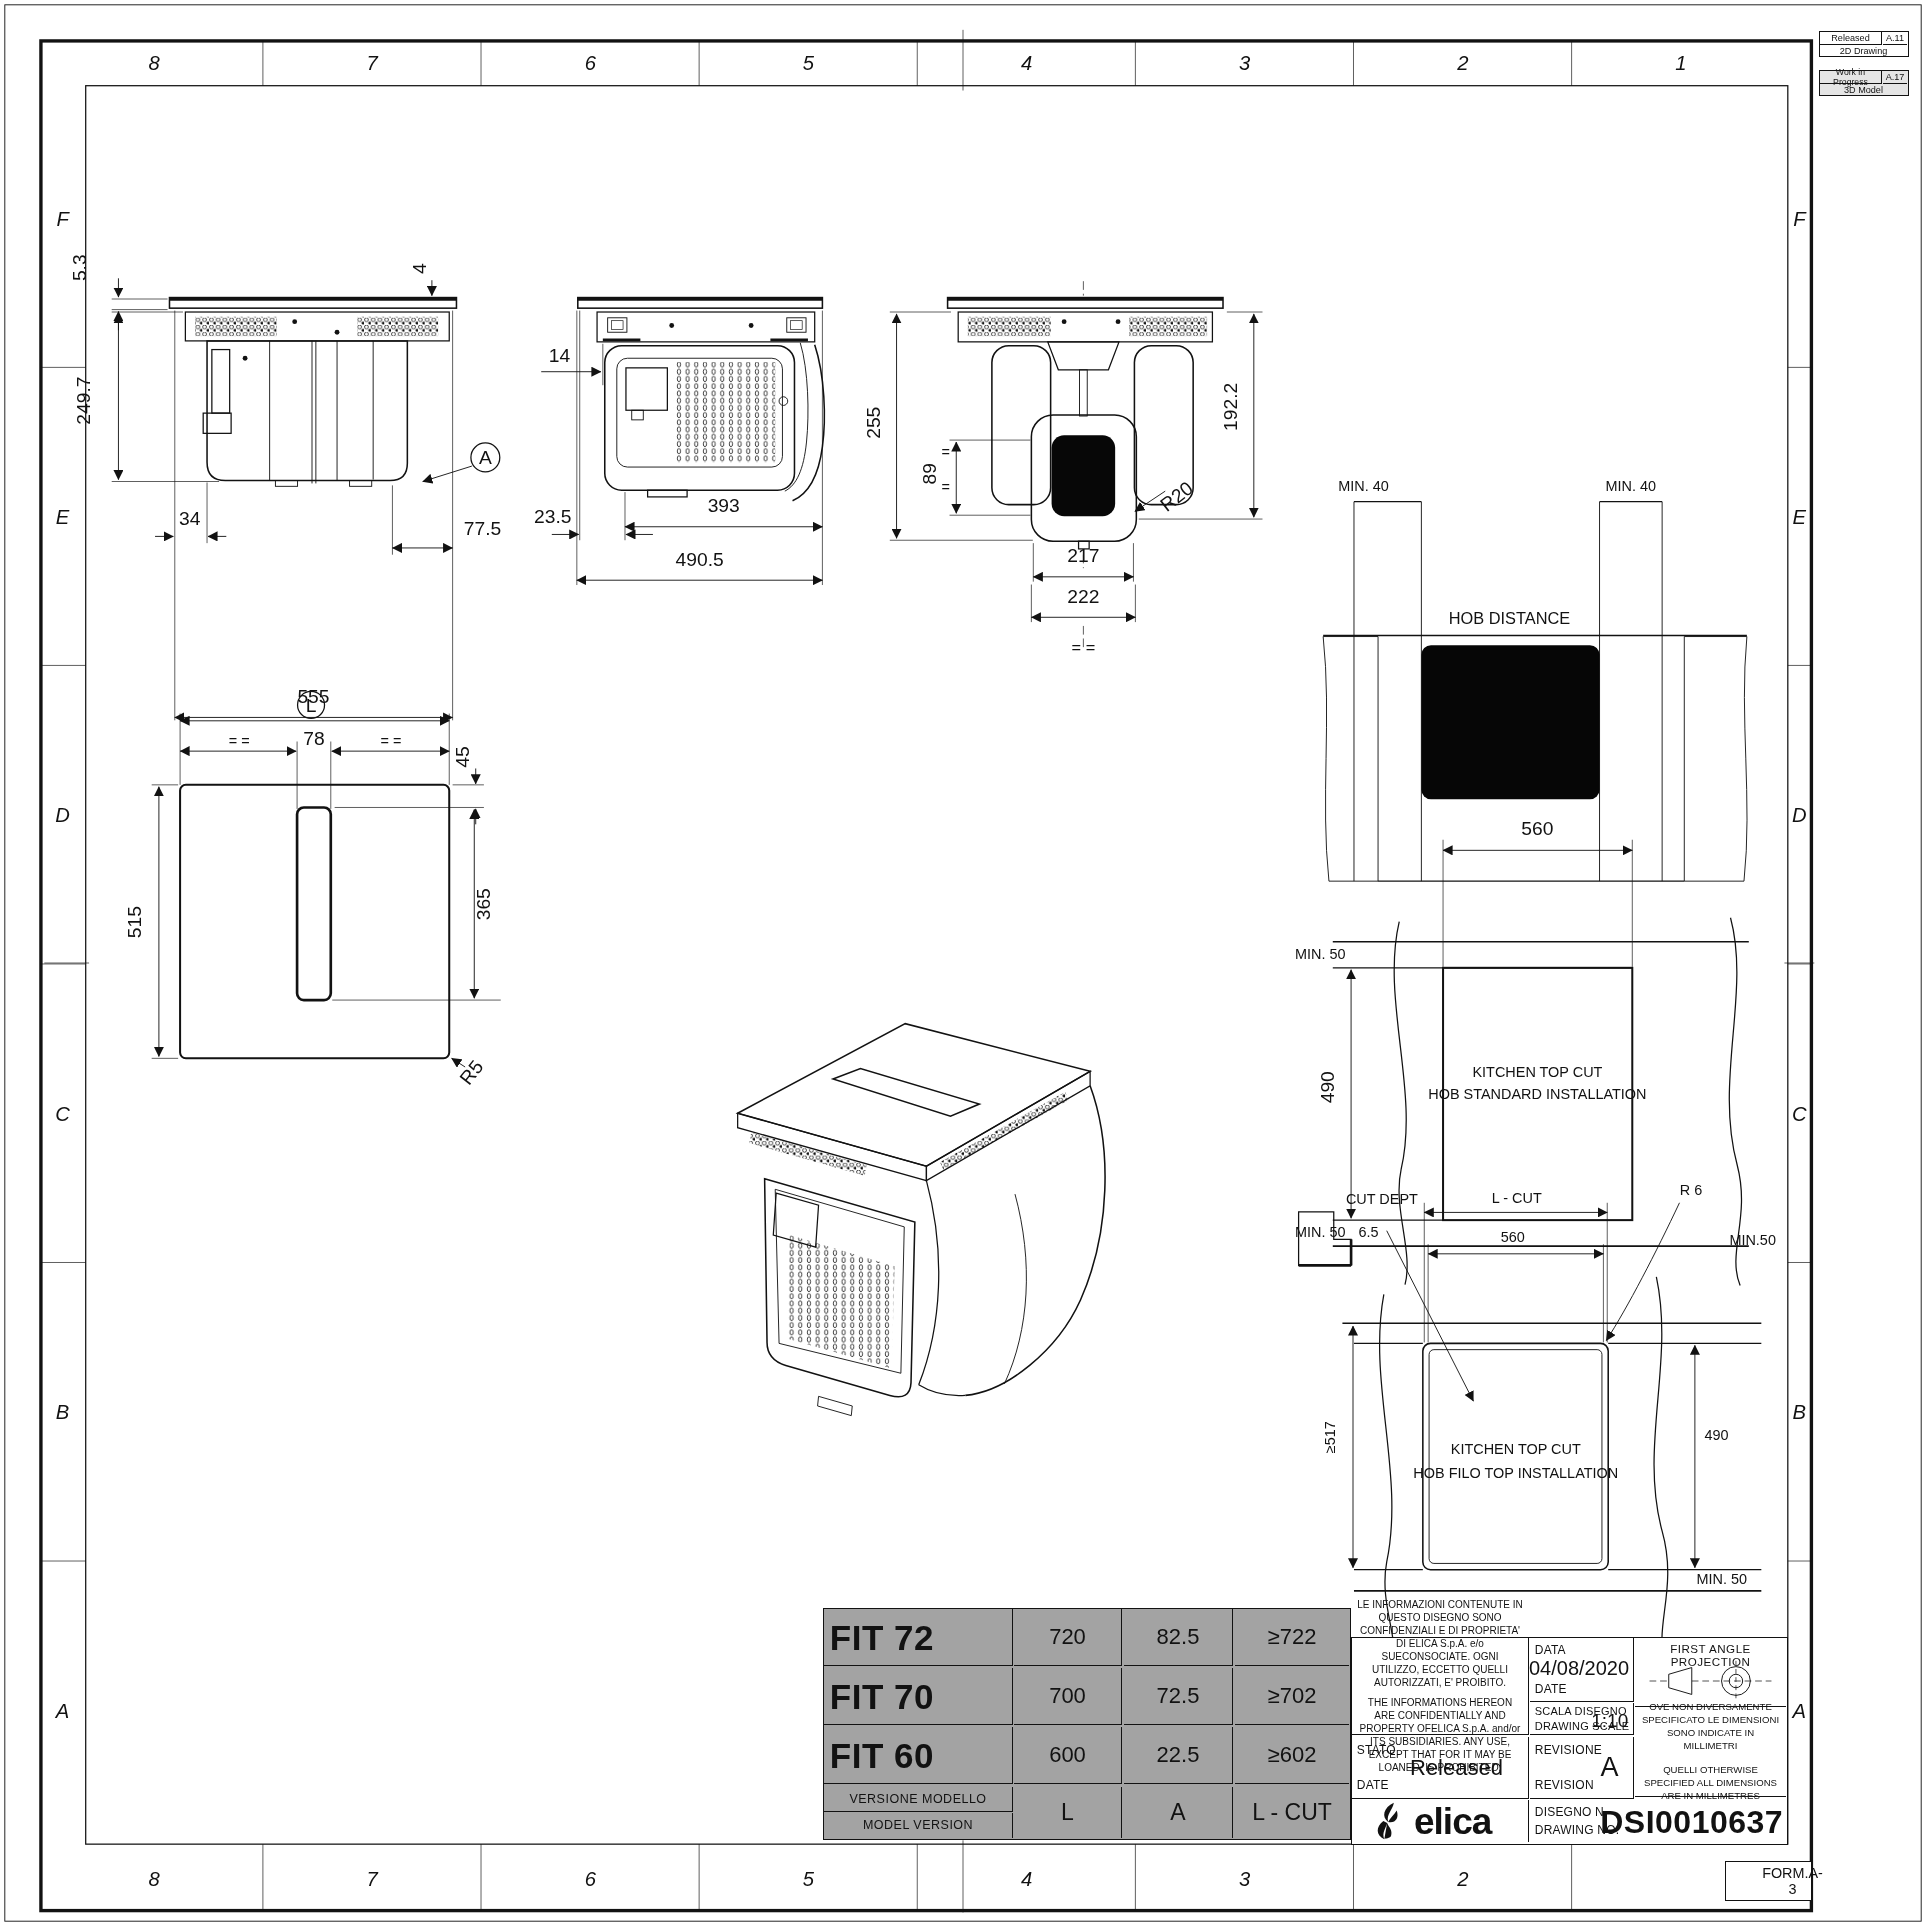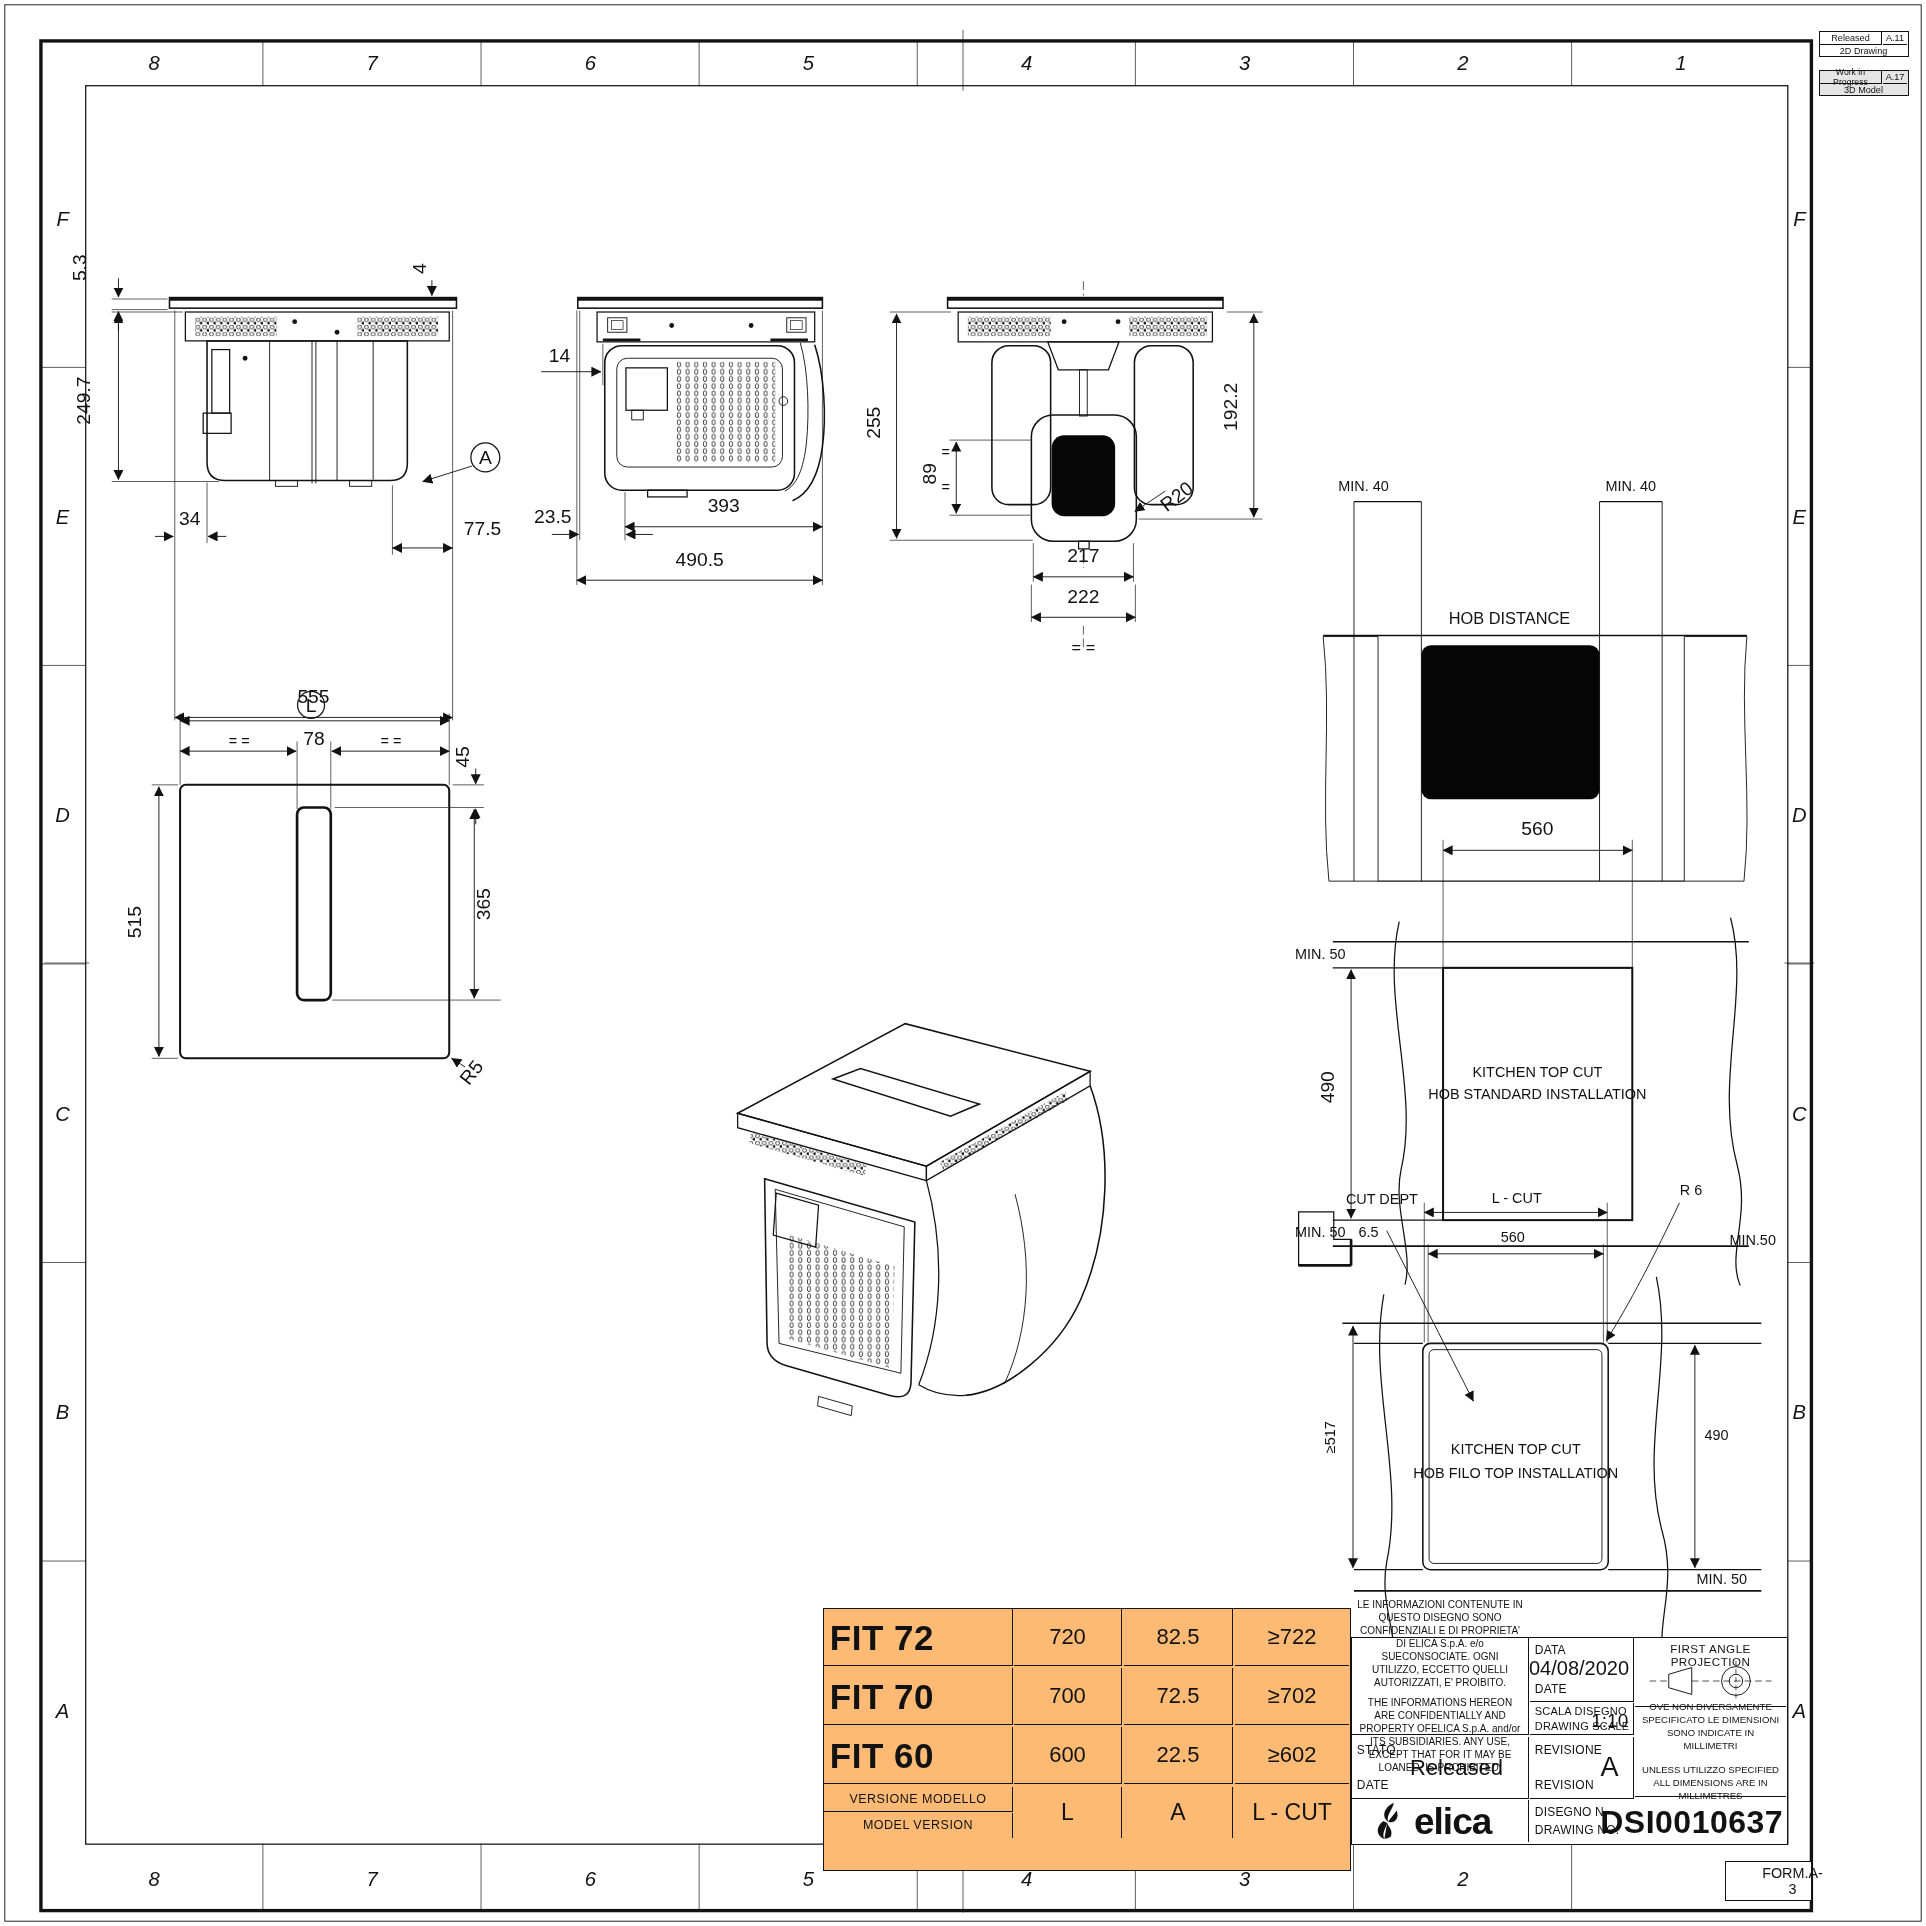--- a/index.html
+++ b/index.html
@@ -375,21 +375,21 @@
   <div class="cell ctr" style="left:63px;top:0;width:24px;height:12.5px;border-bottom:1px solid #121212;font-size:9.1px;">A.11</div>
   <div class="cell ctr" style="left:0;top:13.5px;width:87px;height:10.6px;font-size:9.1px;">2D Drawing</div>
 </div>
 <div class="ov tb" style="left:1819px;top:70px;width:90px;height:26px;background:#e5e5e5;border-width:1px;">
   <div class="cell ctr" style="left:0;top:0;width:62px;height:12.5px;border-right:1px solid #121212;border-bottom:1px solid #121212;font-size:8.7px;">Work in Progress</div>
   <div class="cell ctr" style="left:63px;top:0;width:24px;height:12.5px;border-bottom:1px solid #121212;font-size:9.1px;">A.17</div>
   <div class="cell ctr" style="left:0;top:13.5px;width:87px;height:10.6px;font-size:9.1px;">3D Model</div>
 </div>
 
 
-<div class="ov" style="left:823px;top:1608px;width:528px;height:263px;border:1.9px solid #121212;background:#fdba74;">
+<div class="ov" style="left:823px;top:1608px;width:528px;height:232px;border:1.9px solid #121212;background:#a3a3a3;">
   <div class="cell" style="left:0;top:0;width:189px;height:57px;border-right:1.4px solid #121212;border-bottom:1.9px solid #121212;">
         <span class="model" style="position:absolute;left:5.8px;top:8.7px;">FIT 72</span>
       </div>
   <div class="cell ctr ft" style="left:190px;top:0;width:108px;height:57px;border-right:1.4px solid #121212;border-bottom:1.9px solid #121212;">720</div>
   <div class="cell ctr ft" style="left:300px;top:0;width:109px;height:57px;border-right:1.4px solid #121212;border-bottom:1.9px solid #121212;">82.5</div>
   <div class="cell ctr ft" style="left:411px;top:0;width:114px;height:57px;border-bottom:1.9px solid #121212;">≥722</div>
   <div class="cell" style="left:0;top:59px;width:189px;height:57px;border-right:1.4px solid #121212;border-bottom:1.9px solid #121212;">
         <span class="model" style="position:absolute;left:5.8px;top:8.7px;">FIT 70</span>
       </div>
   <div class="cell ctr ft" style="left:190px;top:59px;width:108px;height:57px;border-right:1.4px solid #121212;border-bottom:1.9px solid #121212;">700</div>
@@ -442,21 +442,21 @@
       <line x1="30" y1="50" x2="284" y2="50" stroke="#121212" stroke-width="1.5" stroke-dasharray="14 8"></line>
       <path d="M70,36 L118,22 L118,78 L70,64 Z" fill="#fff" stroke="#121212" stroke-width="2"></path>
       <circle cx="210" cy="50" r="30" fill="none" stroke="#121212" stroke-width="2"></circle>
       <circle cx="210" cy="50" r="14" fill="none" stroke="#121212" stroke-width="2"></circle>
       <line x1="210" y1="8" x2="210" y2="92" stroke="#121212" stroke-width="1.5" stroke-dasharray="10 7"></line>
     </svg>
   </div>
   <div class="cell ctr" style="left:283px;top:70px;width:151px;height:89px;border-bottom:1.4px solid #121212;padding:2.9px 5.8px;">
     <div>
       <div style="font-size:9.6px;line-height:1.35;margin-bottom:12px;">OVE NON DIVERSAMENTE SPECIFICATO LE DIMENSIONI SONO INDICATE IN MILLIMETRI</div>
-      <div style="font-size:9.6px;line-height:1.35;">UNLESS UTILIZZO SPECIFIED ALL DIMENSIONS ARE IN MILLIMETRES</div>
+      <div style="font-size:9.6px;line-height:1.35;">QUELLI OTHERWISE SPECIFIED ALL DIMENSIONS ARE IN MILLIMETRES</div>
     </div>
   </div>
   <div class="cell" style="left:0;top:162px;width:177px;height:42px;border-right:1.4px solid #121212;">
     <svg width="43" height="42" viewBox="0 0 90 88" style="position:absolute;left:17.3px;top:0;">
       <path d="M52,6 C30,16 26,36 40,46 C36,30 50,20 52,6 Z M40,46 C44,38 52,32 58,22 C64,38 54,50 40,46 Z" fill="#121212"></path>
       <path d="M30,44 C14,56 14,74 32,82 C26,68 36,58 38,48 Z M38,48 C42,58 50,62 46,76 C40,82 32,80 32,82 Z" fill="#121212"></path>
     </svg>
     <span style="position:absolute;left:62px;top:1px;font-size:37px;font-weight:700;letter-spacing:-1px;">elica</span>
   </div>
   <div class="cell" style="left:178px;top:162px;width:256px;height:42px;">

